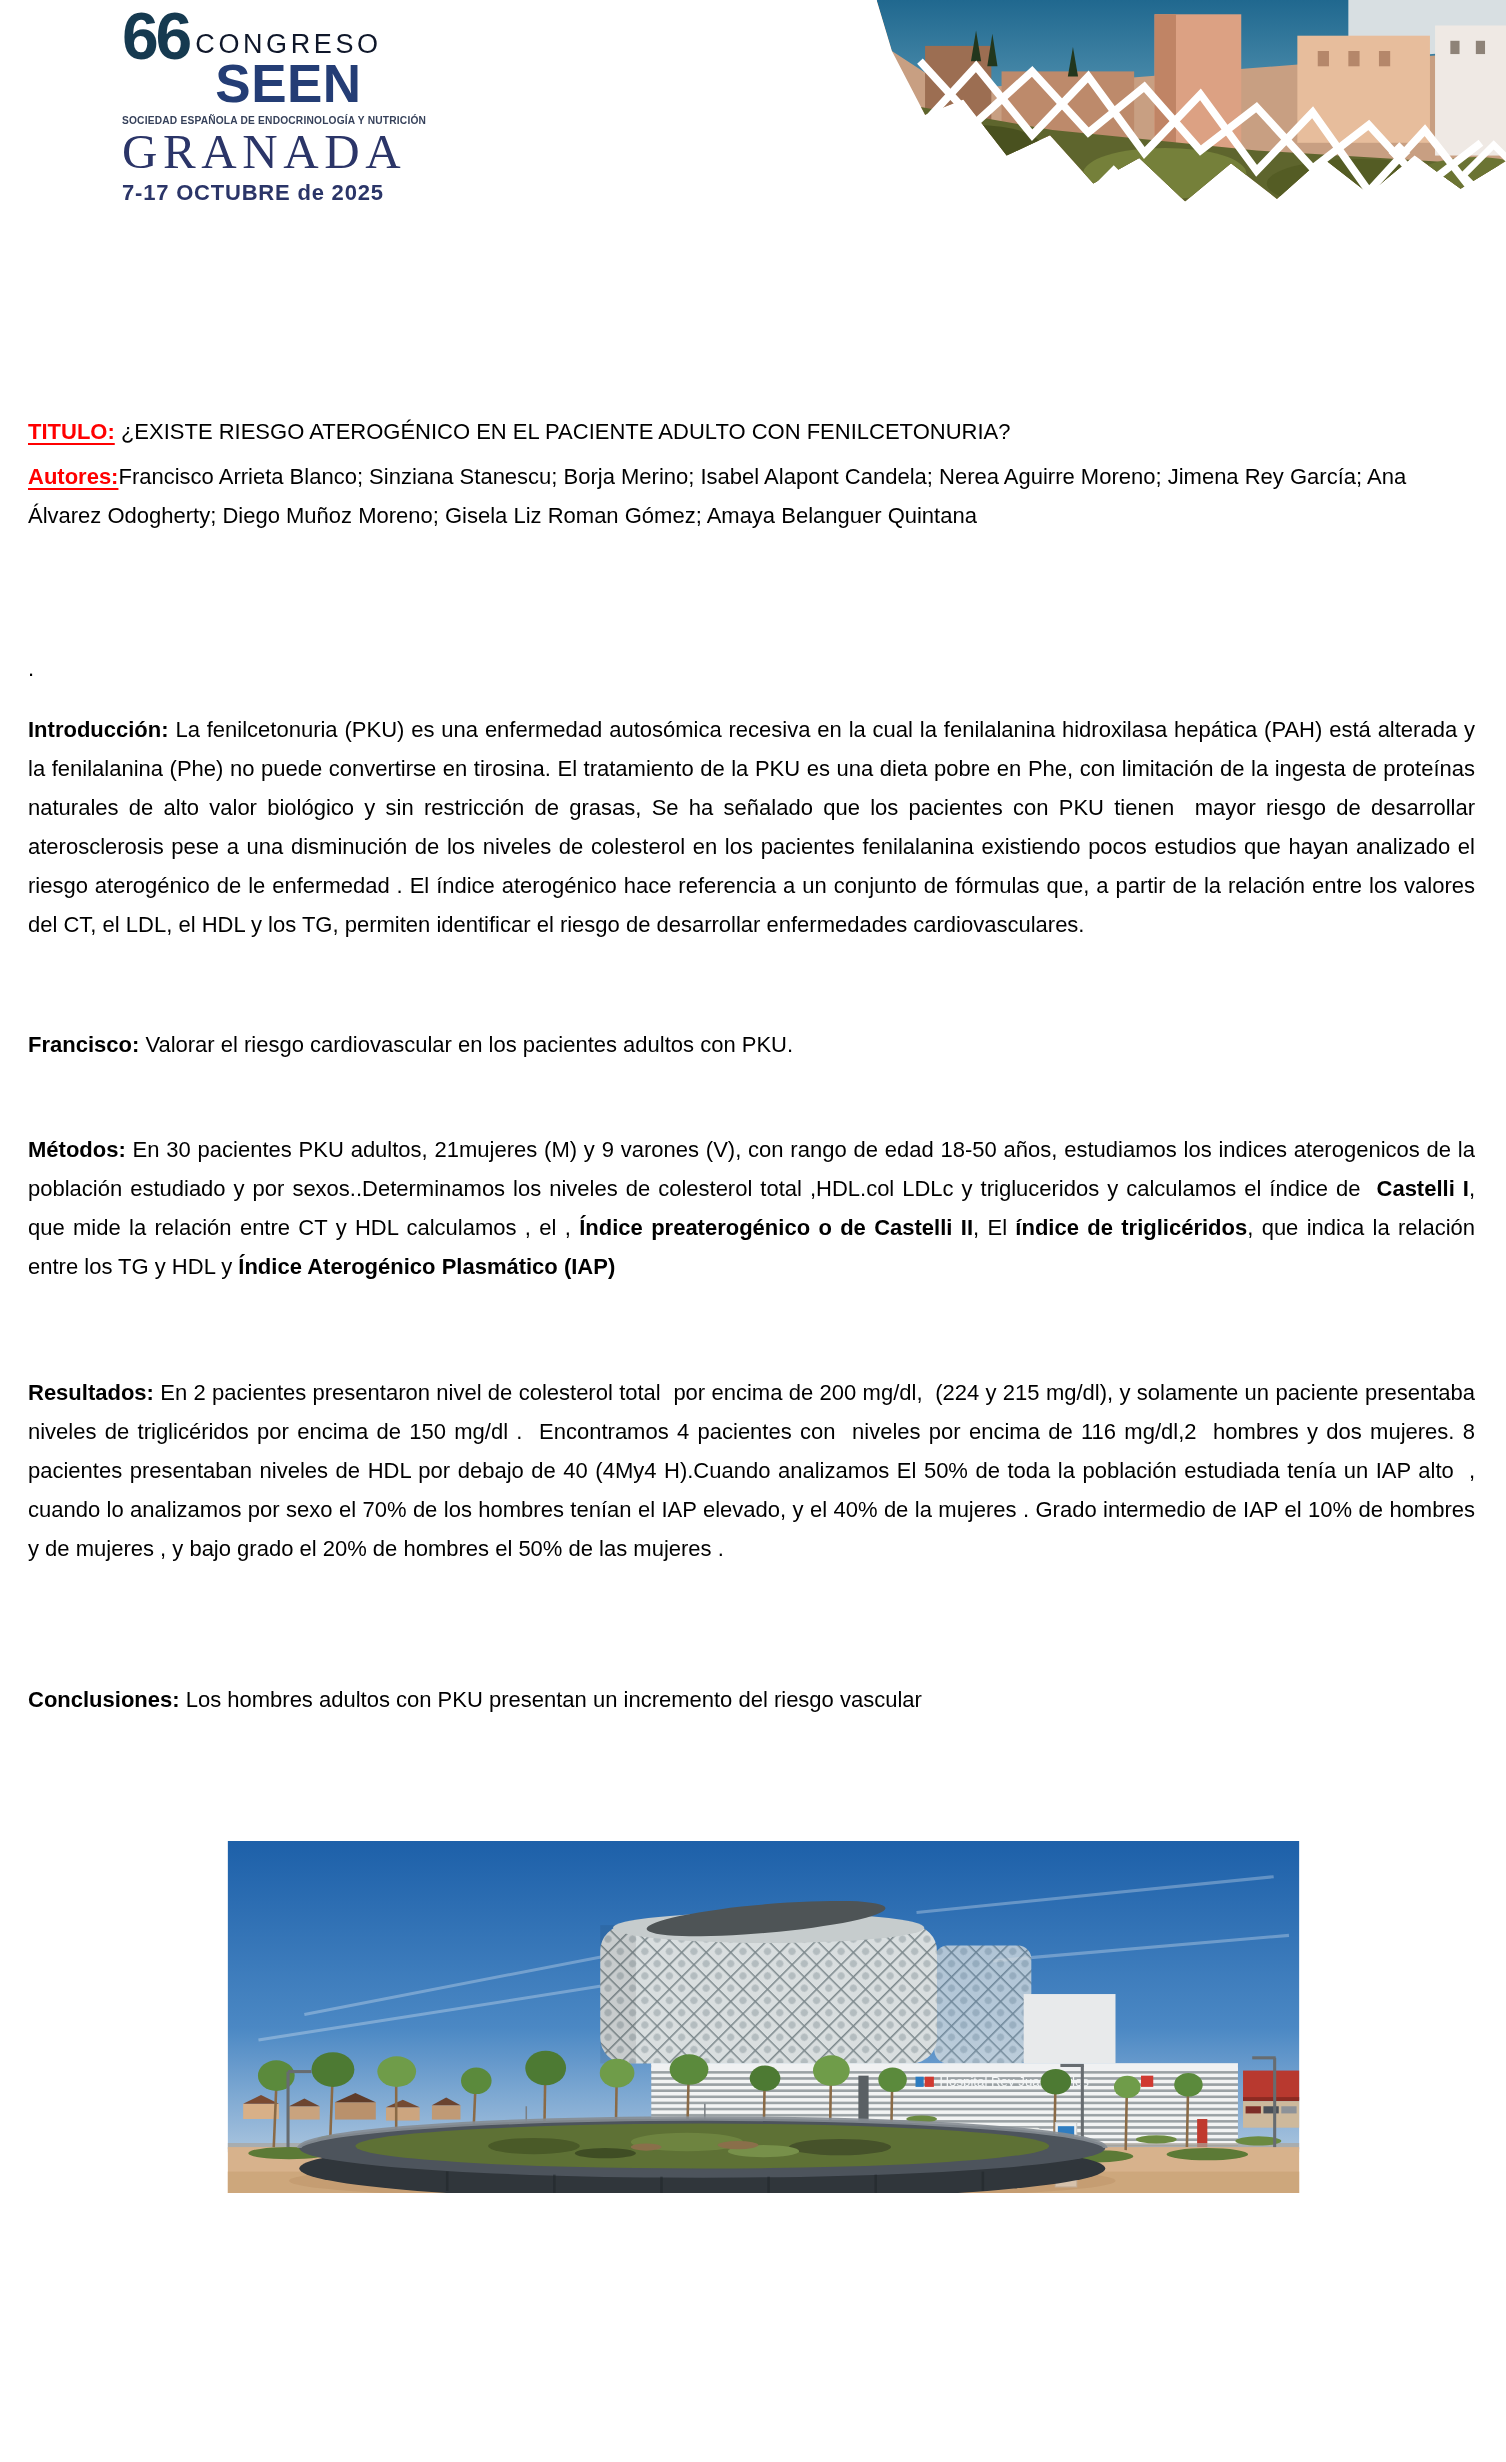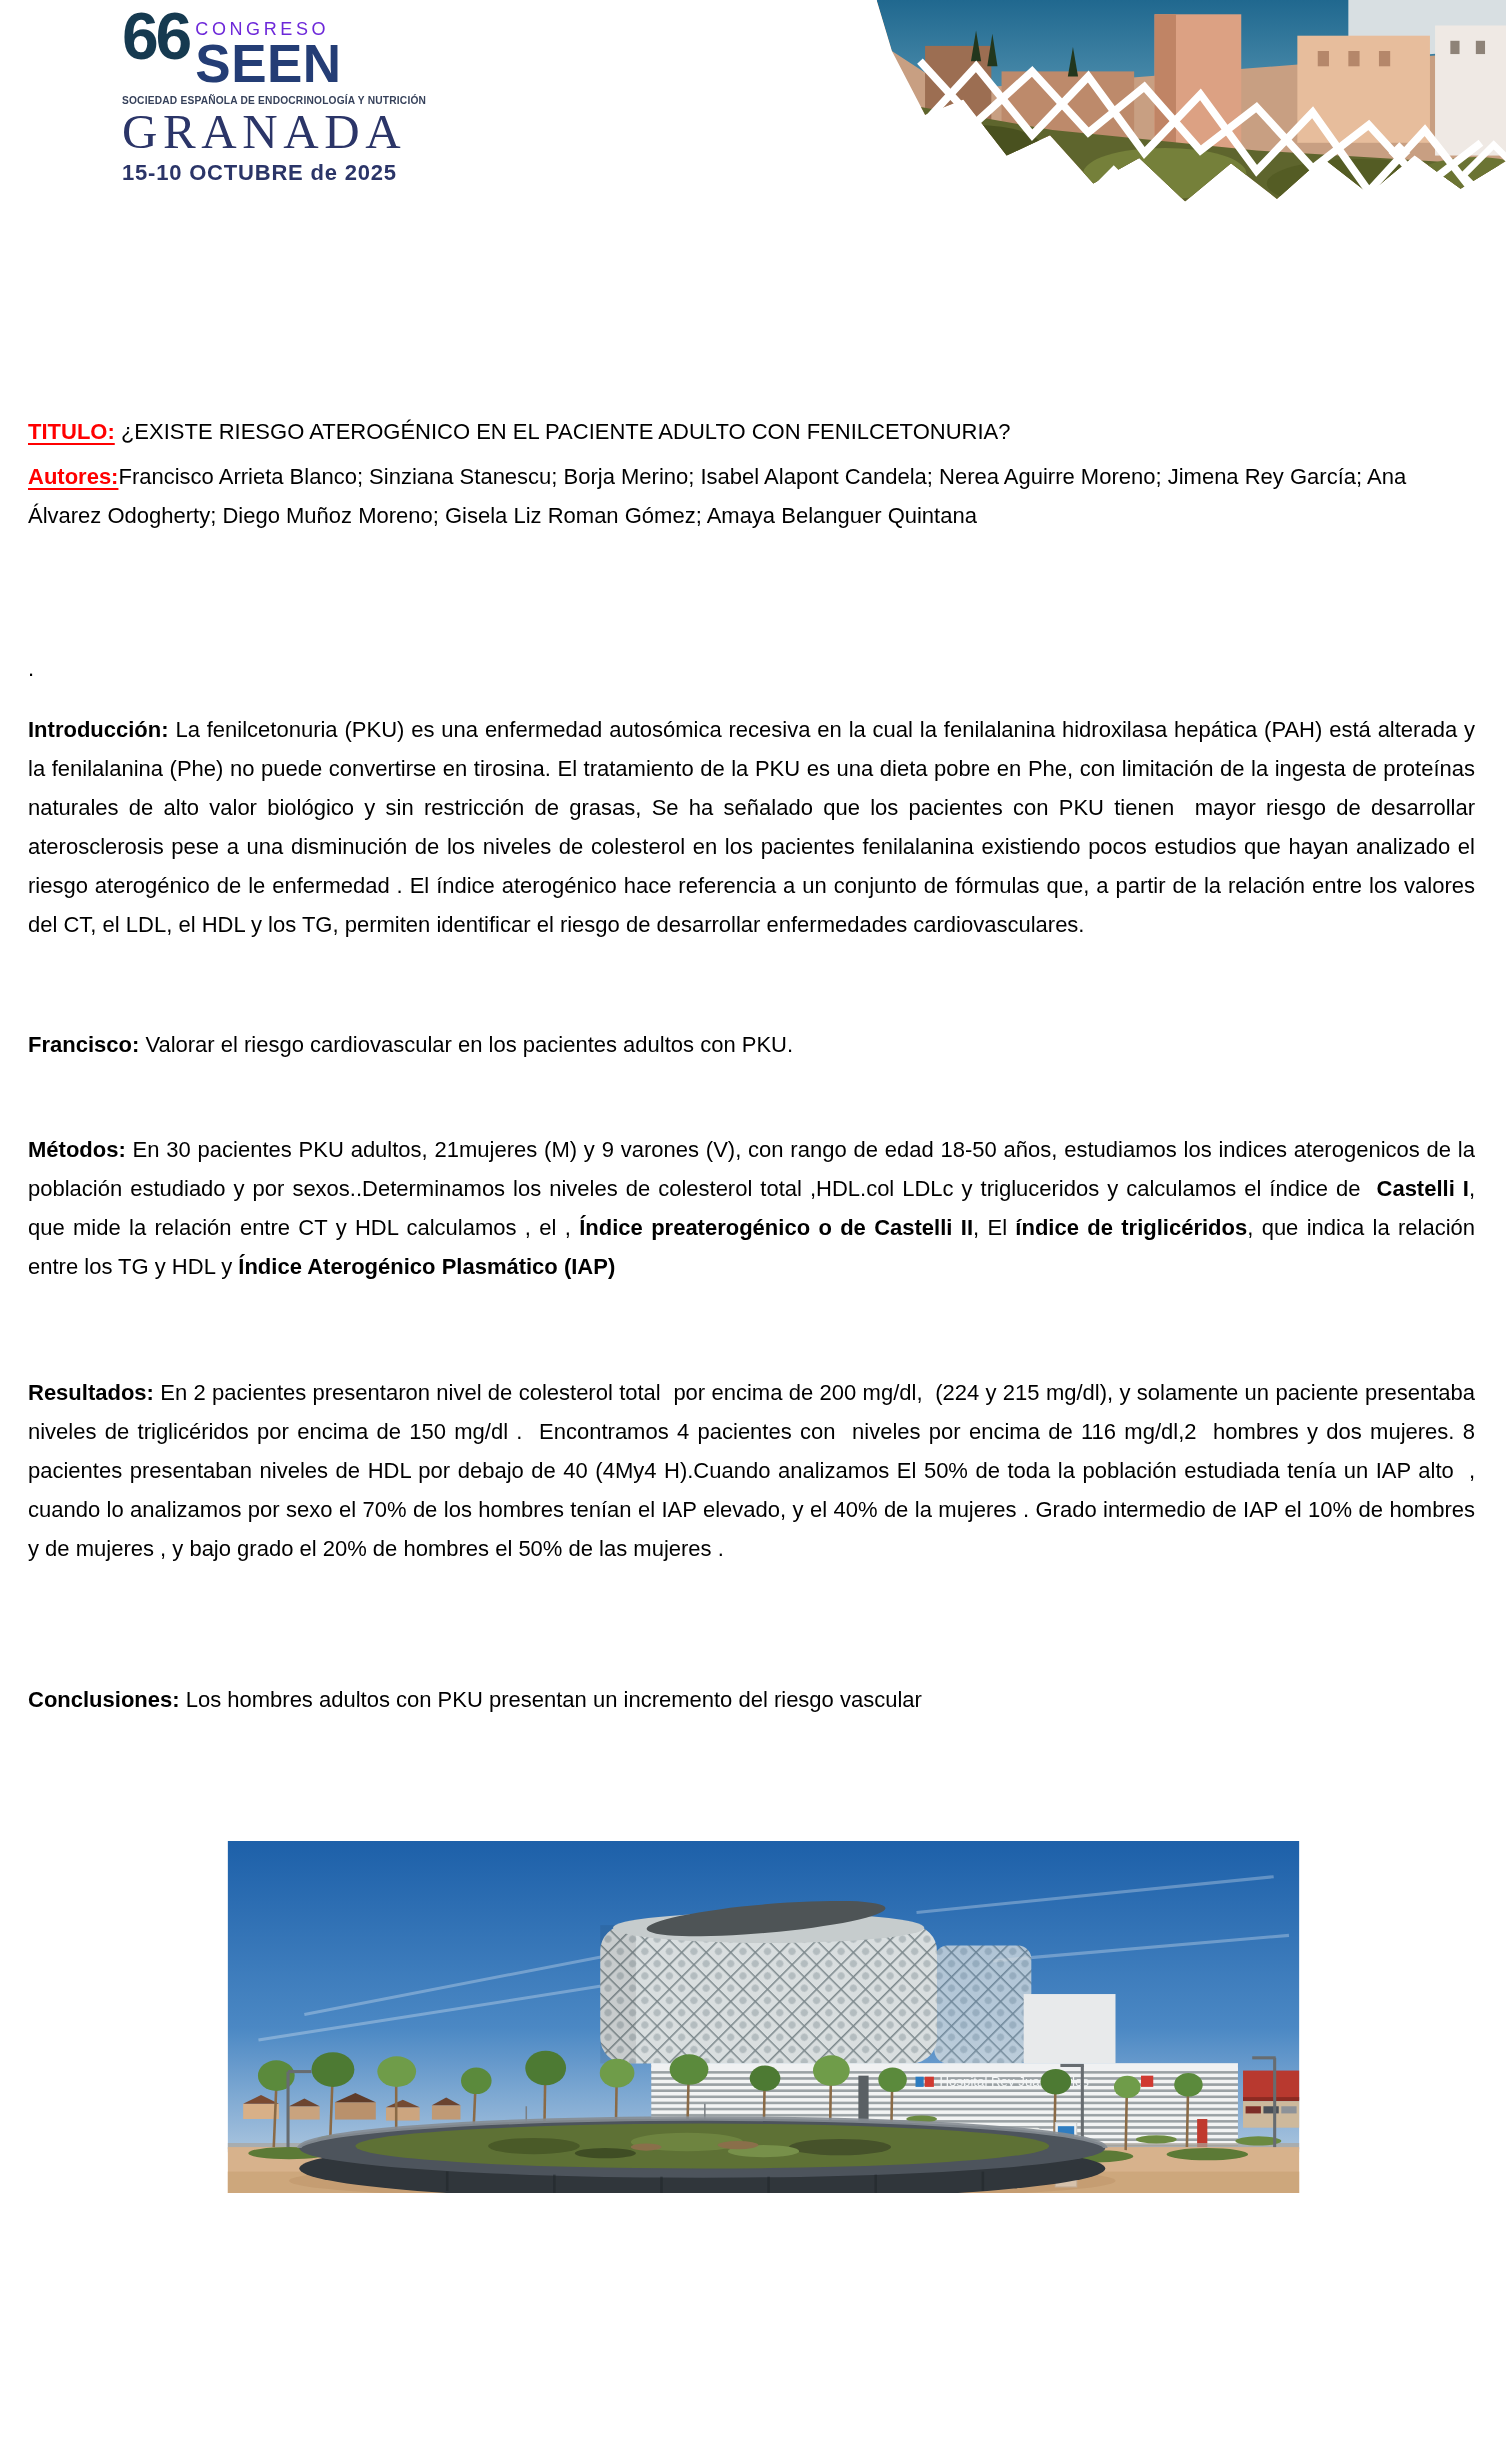--- a/index.html
+++ b/index.html
@@ -5,21 +5,21 @@
   html,body{margin:0;padding:0;background:#ffffff;}
   body{width:1507px;height:2462px;position:relative;overflow:hidden;
        font-family:"Liberation Sans", sans-serif;color:#000;}
   .page{position:absolute;inset:0;background:#fff;}
 
   
   .logo{position:absolute;left:122px;top:8.2px;width:307px;}
   .logo-row{display:flex;align-items:flex-start;}
   .logo-66{font-size:66px;font-weight:bold;color:#163a50;line-height:0.86;letter-spacing:-3.1px;text-align:right;}
   .logo-col{margin-left:6.1px;display:flex;flex-direction:column;}
-  .logo-congreso{font-size:18px;color:#6d28d9;letter-spacing:3.6px;margin-top:11px;}
+  .logo-congreso{font-size:27px;color:#0f172a;letter-spacing:3.6px;margin-top:21px;}
   .logo-seen{font-size:53px;font-weight:bold;color:#243d75;letter-spacing:0.5px;line-height:0.92;text-align:center;}
   .logo-soc{font-size:10.2px;font-weight:bold;color:#36415a;letter-spacing:0.2px;margin-top:6.1px;white-space:nowrap;}
   .logo-city{font-family:"Liberation Serif", serif;font-size:49px;color:#2b3568;letter-spacing:5.6px;margin-top:1px;line-height:1;}
   .logo-dates{font-size:22px;font-weight:bold;color:#2b3568;letter-spacing:0.8px;margin-top:4.1px;}
 
   
   .header-art{position:absolute;top:0;right:0;width:659px;height:204px;}
 
   
   .para{position:absolute;left:28px;width:1447px;font-size:22px;line-height:39px;
@@ -49,21 +49,21 @@
   <header class="logo">
     <div class="logo-row">
       <span class="logo-66">66</span>
       <span class="logo-col">
         <span class="logo-congreso">CONGRESO</span>
         <span class="logo-seen">SEEN</span>
       </span>
     </div>
     <div class="logo-soc">SOCIEDAD ESPAÑOLA DE ENDOCRINOLOGÍA Y NUTRICIÓN</div>
     <div class="logo-city">GRANADA</div>
-    <div class="logo-dates">15-10 OCTUBRE de 2025</div>
+    <div class="logo-dates">7-17 OCTUBRE de 2025</div>
   </header>
 
   <div class="header-art">
     <svg width="659" height="204" viewBox="0 0 1290 400">
       <defs>
         <linearGradient id="artsky" x1="0" y1="0" x2="0" y2="1">
           <stop offset="0" stop-color="#20688f"></stop>
             <stop offset="1" stop-color="#4b8cab"></stop>
         </linearGradient>
         <clipPath id="artclip">

